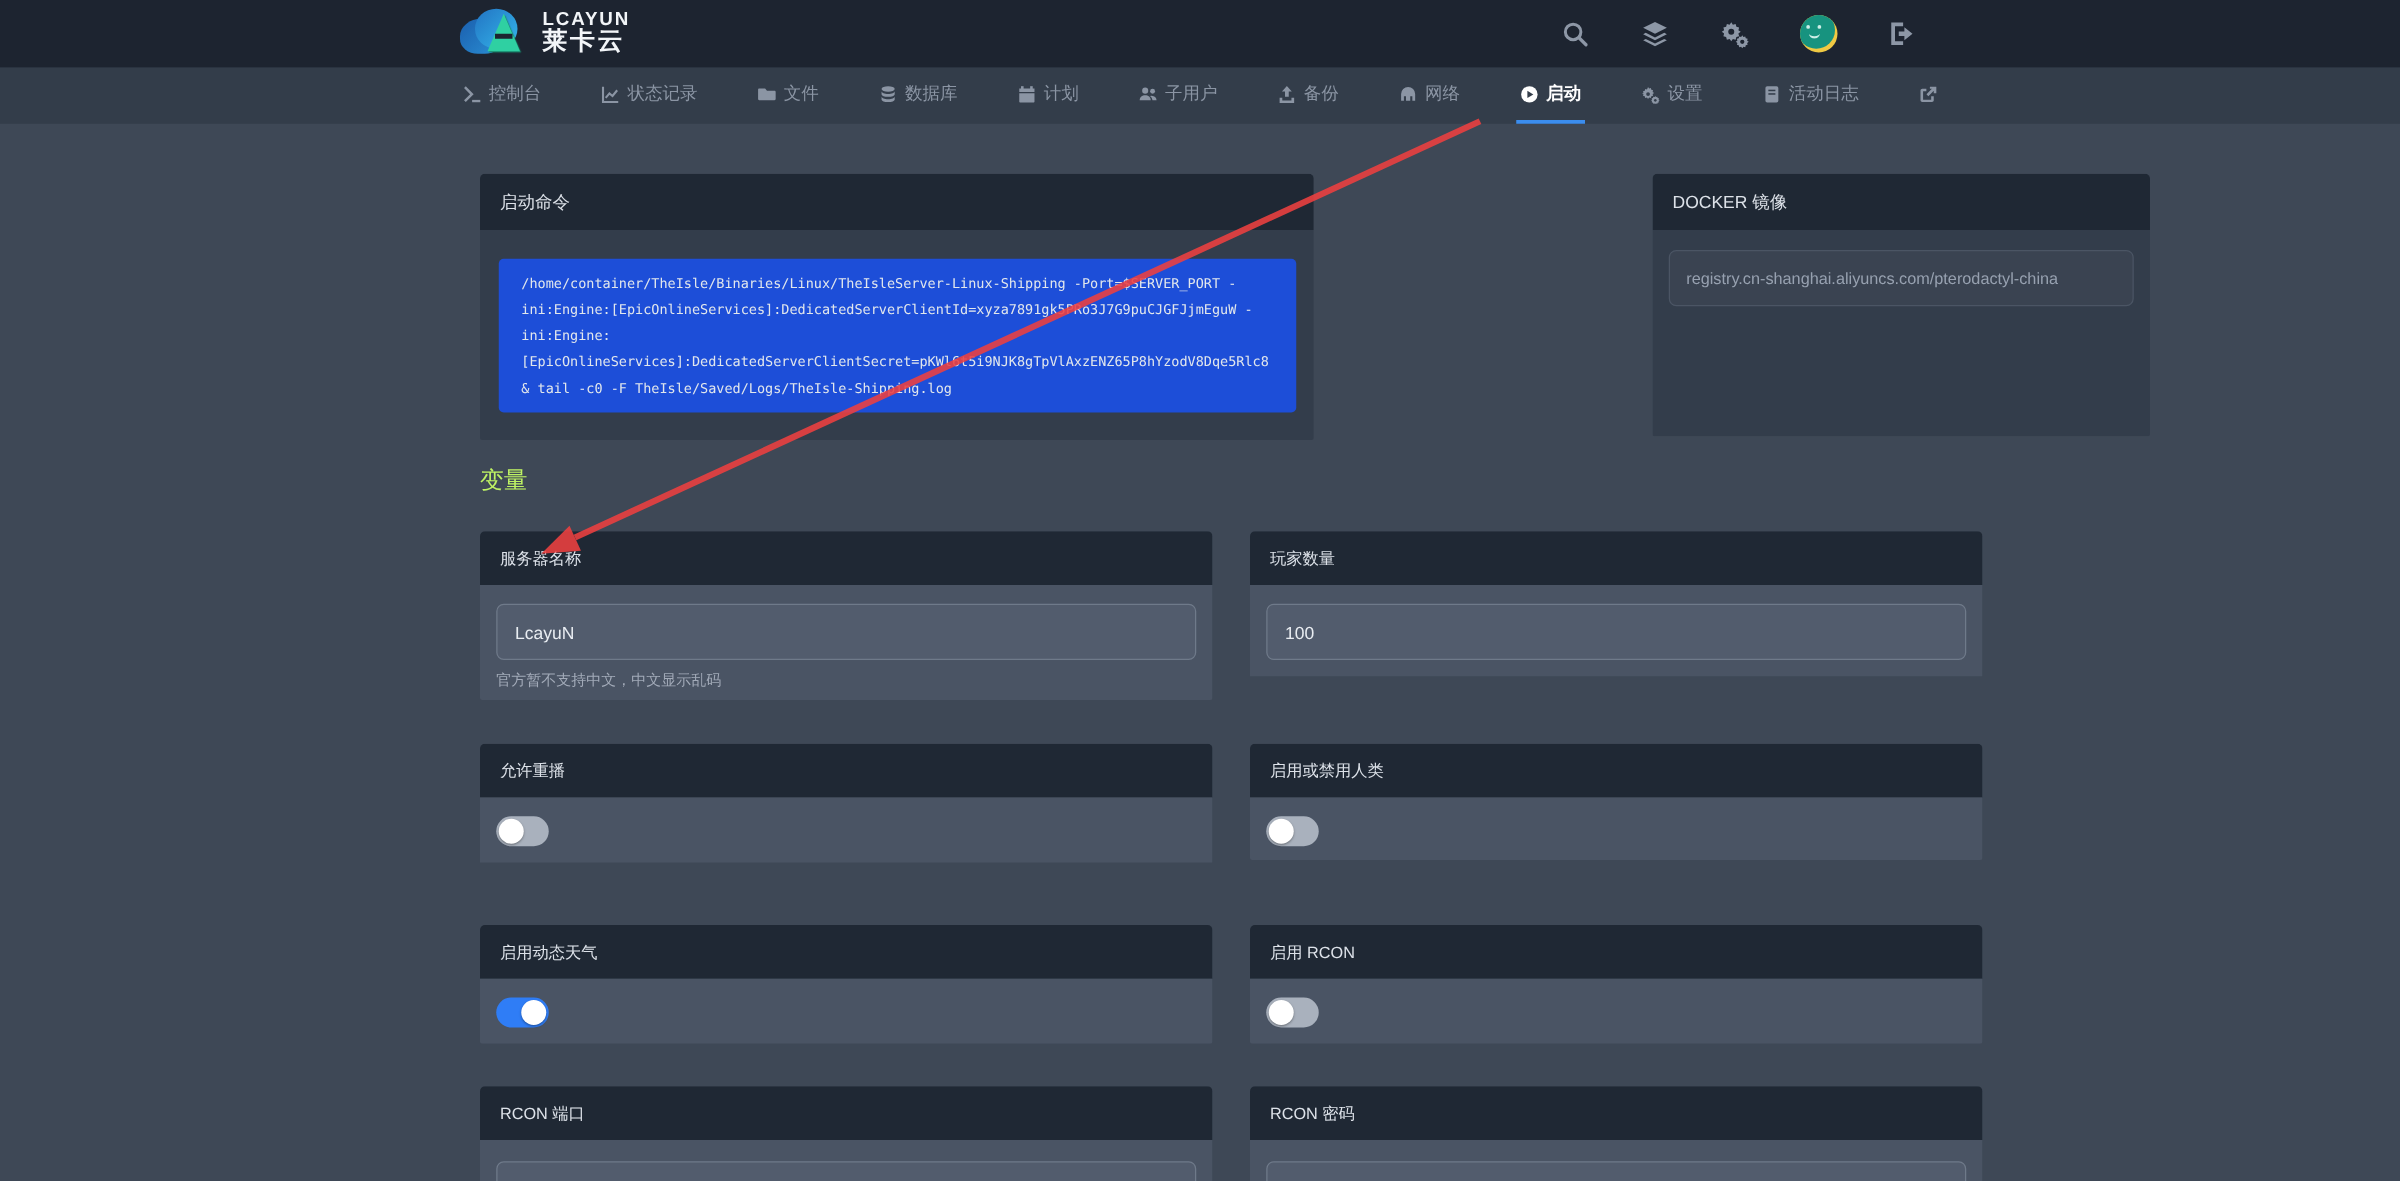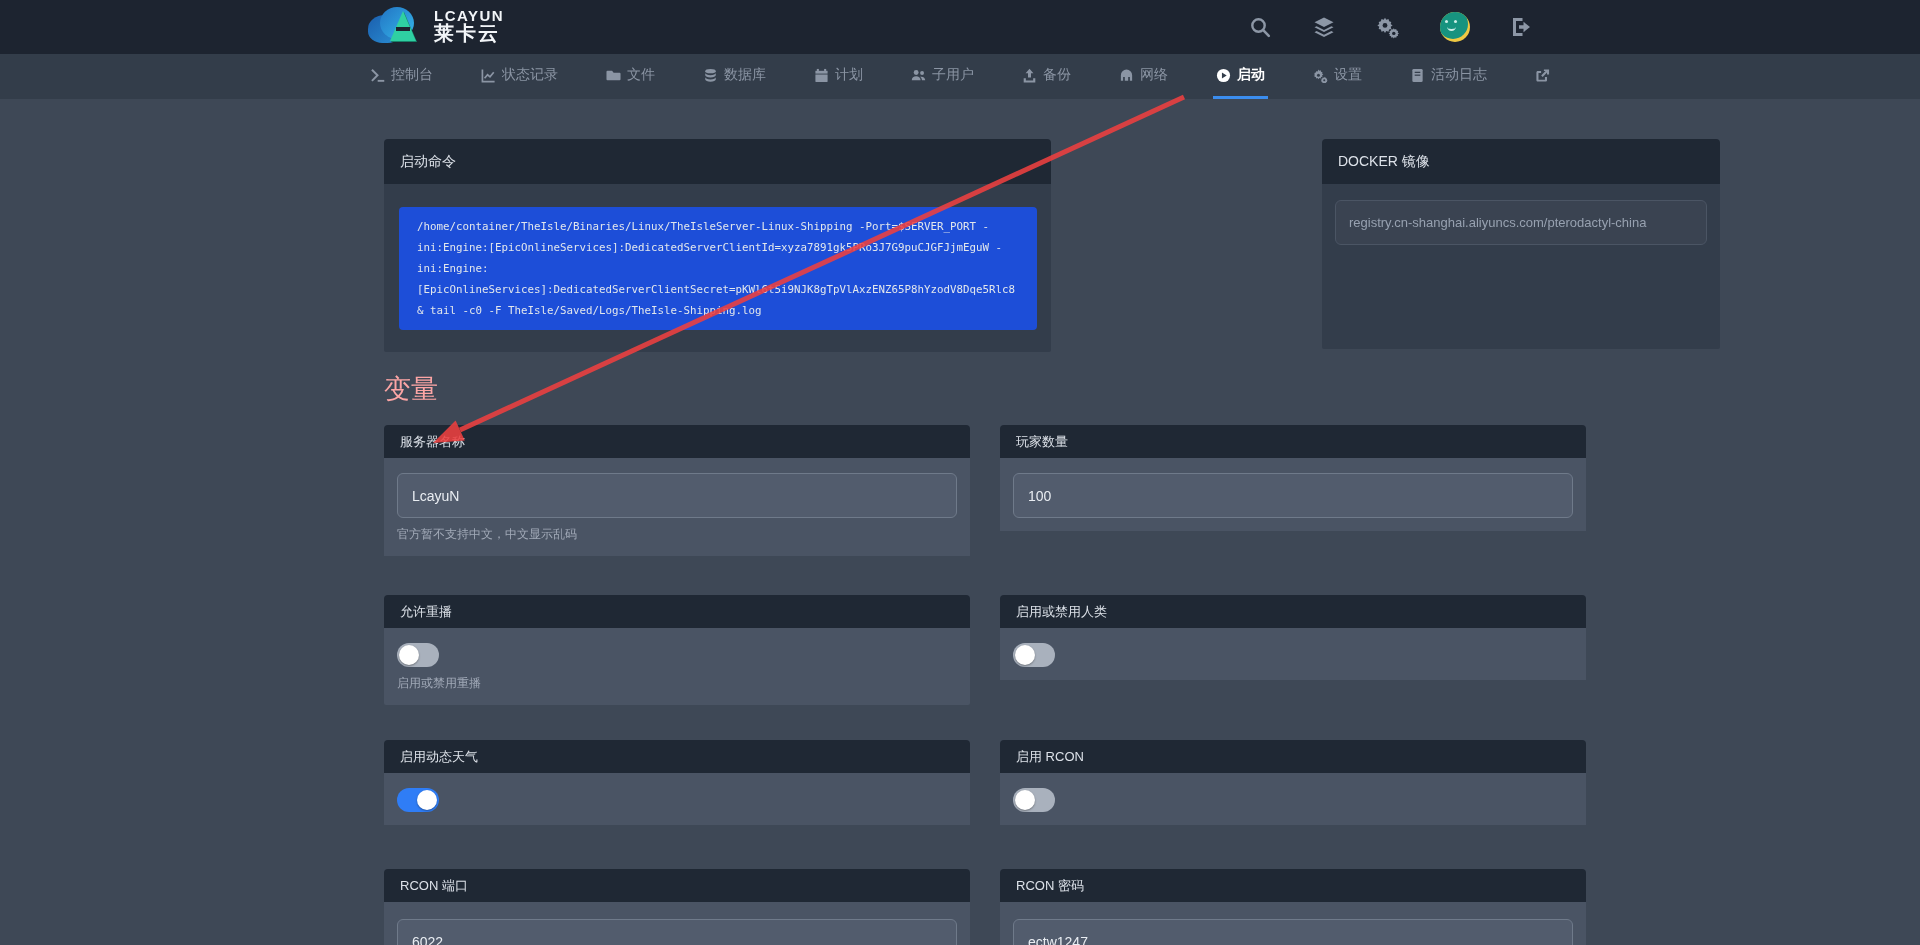--- a/index.html
+++ b/index.html
@@ -49,24 +49,24 @@
   .panel-startup .panel-body { background:#333d4b; height:168px; padding:23px 14px 22px 15px; }
   .code-box { background:#1d4ed8; border-radius:4px; height:123px; padding:9px 18px; overflow:hidden; }
   .code-line { font-family:"DejaVu Sans Mono","Liberation Mono",monospace; font-size:10.8px; line-height:21px;
     color:#e2e7ec; white-space:pre; }
 
   .panel-docker { left:1289px; top:40px; width:398px; }
   .panel-docker .panel-body { background:#333d4b; height:165px; padding:16px 13px; }
   .docker-input { width:372px; height:45px; background:#3a4351; border:1px solid #4b5564; border-radius:6px;
     color:#97a1b0; font-size:13px; padding:0 13px; font-family:inherit; }
 
-  .section-heading { position:absolute; left:351px; top:272px; color:#fca5a5; font-size:27px; font-weight:500; }
+  .section-heading { position:absolute; left:351px; top:272px; color:#bef264; font-size:19px; font-weight:500; }
 
   .card { position:absolute; width:586px; border-radius:4px 4px 2px 2px; overflow:hidden; }
-  .card-header { height:33px; background:#1f2834; display:flex; align-items:center; padding:0 16px;
+  .card-header { height:43px; background:#1f2834; display:flex; align-items:center; padding:0 16px;
     color:#dde2e9; font-size:13px; }
   .card-body { background:#4a5464; padding:15px 13px 13px 13px; }
   .var-input { width:100%; height:45px; background:#525c6d; border:1px solid #6f7a8a; border-radius:6px;
     color:#e9edf2; font-size:14px; padding:0 14px; font-family:inherit; }
   .helper { margin-top:8px; color:#a2aab8; font-size:12px; }
 
   .toggle { width:42px; height:24px; border-radius:12px; background:#a9b1bd; position:relative; cursor:pointer; }
   .toggle .knob { position:absolute; top:2px; left:2px; width:20px; height:20px; border-radius:50%; background:#fff;
     box-shadow:0 1px 2px rgba(0,0,0,.35); }
   .toggle.on { background:#2f7df6; }
@@ -264,21 +264,20 @@
         <input class="var-input" type="text" value="100" style="">
       </div>
     </section>
 
     <section class="card card-3">
       <div class="card-header">允许重播</div>
       <div class="card-body">
         <div class="toggle off">
             <div class="knob"></div>
           </div>
-        <div class="helper">启用或禁用重播</div>
       </div>
     </section>
 
     <section class="card card-5">
       <div class="card-header">启用动态天气</div>
       <div class="card-body">
         <div class="toggle on">
             <div class="knob"></div>
           </div>
       </div>

